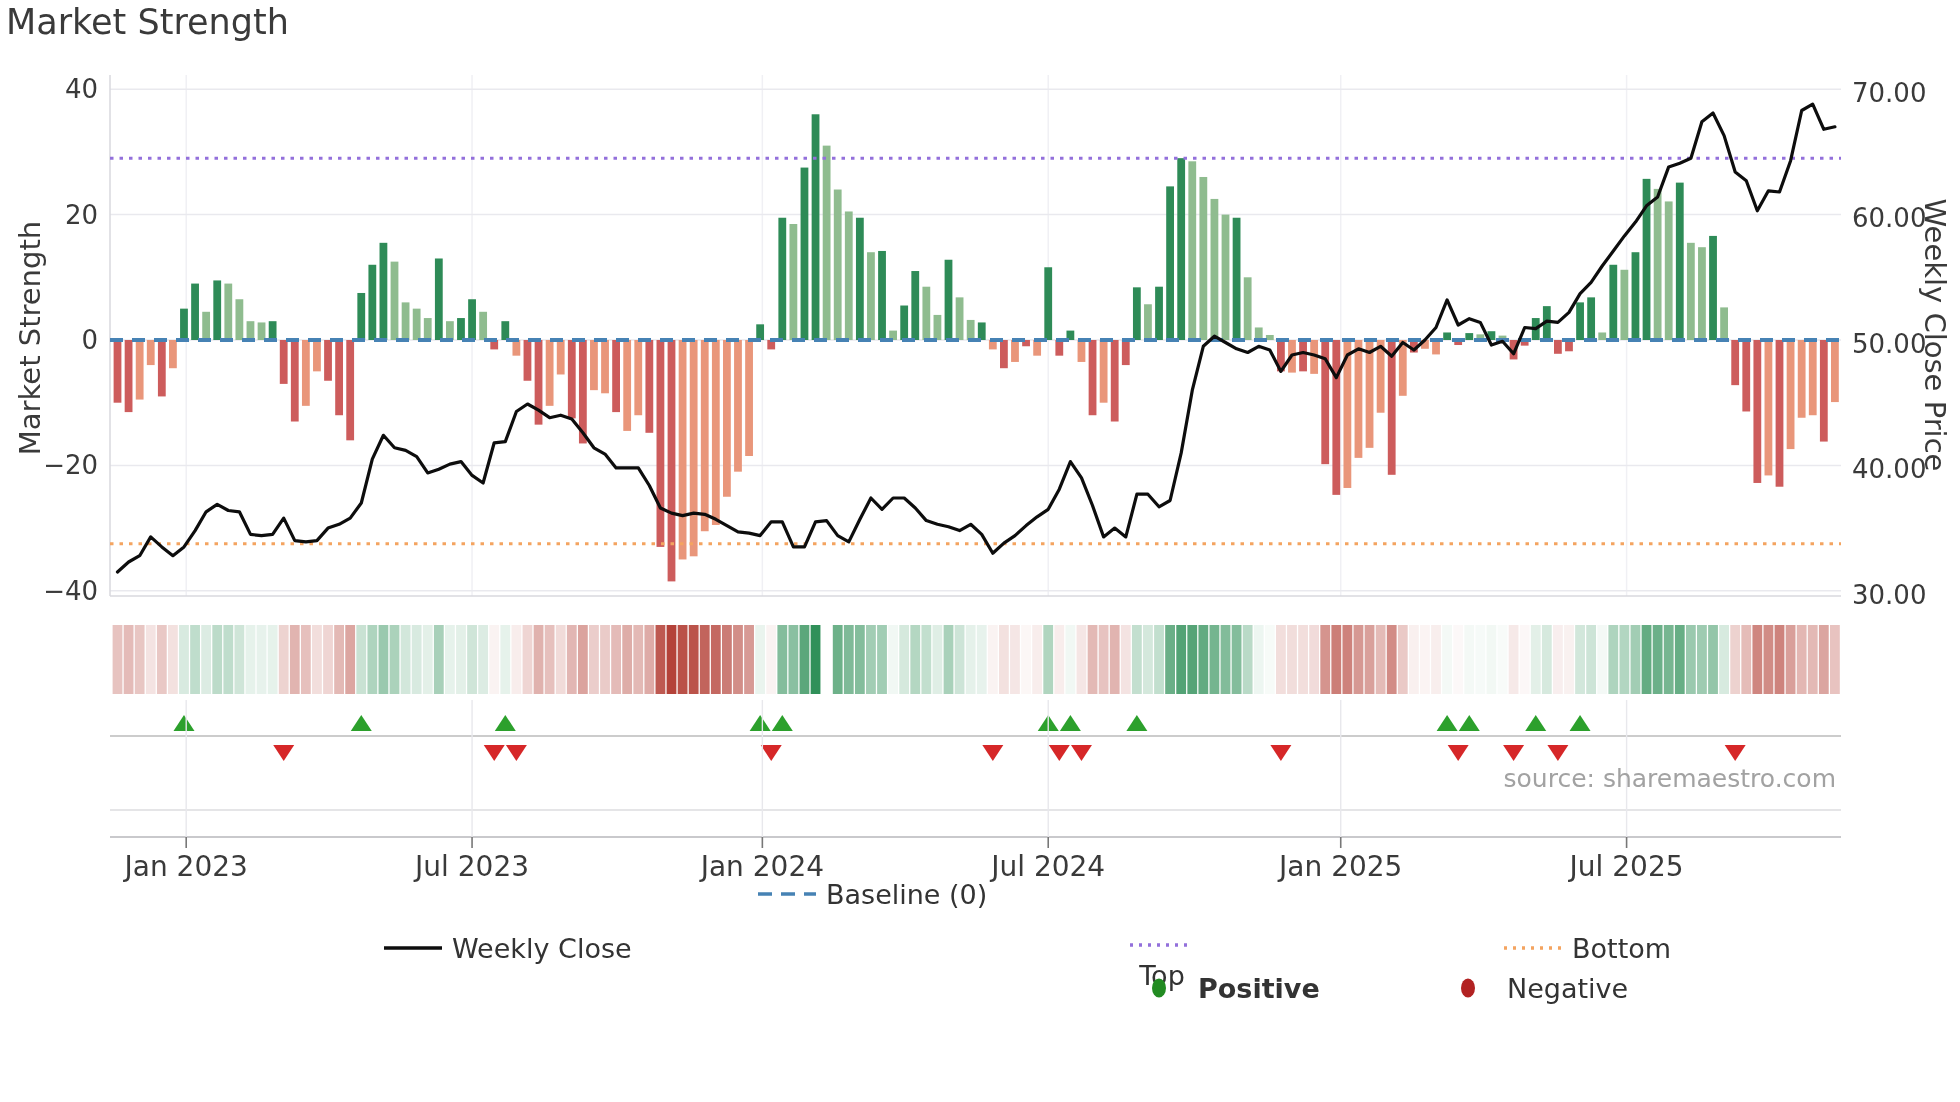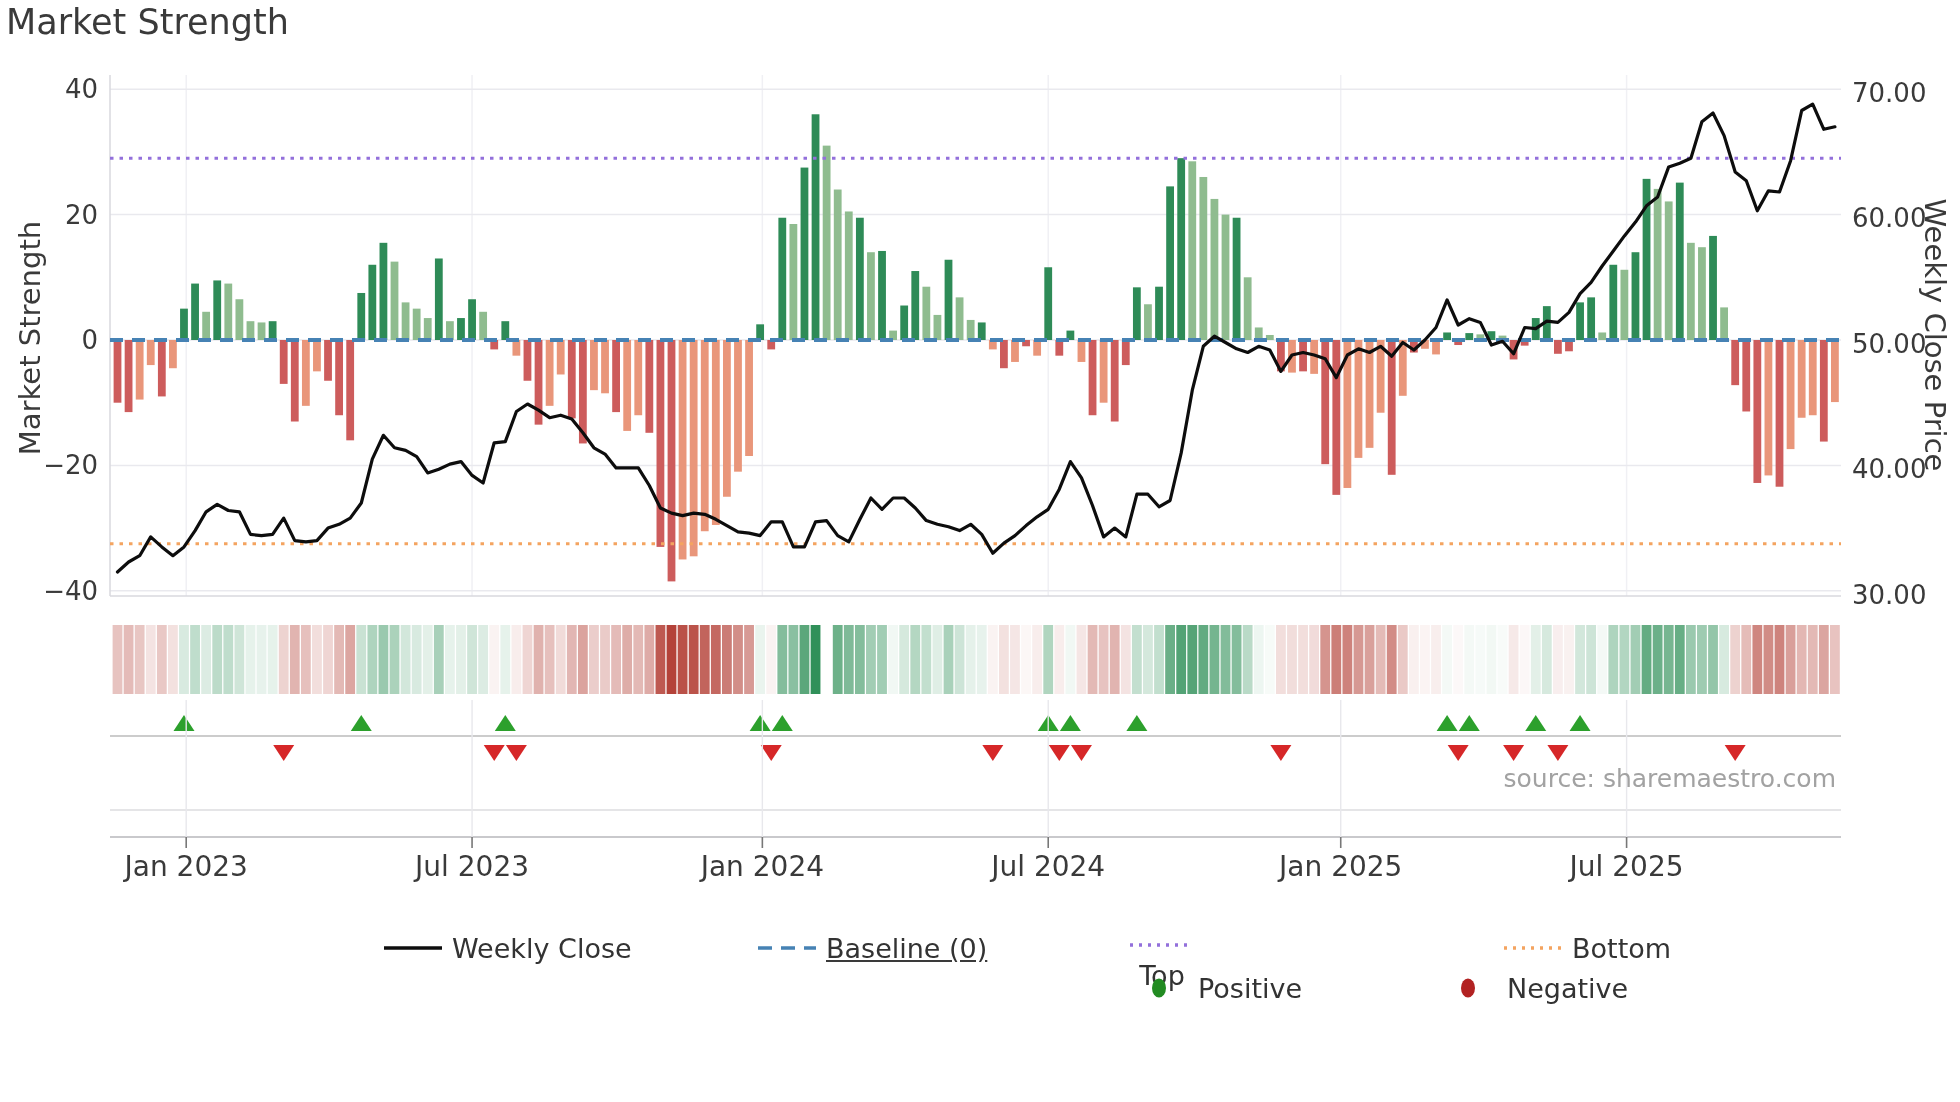--- a/index.html
+++ b/index.html
@@ -425,21 +425,21 @@
 <div class="source">source: sharemaestro.com</div>
 <div class="legend" id="legend">
     <div class="legend-item" style="left: 380px; top: 930px;">
       <span class="licon">
         <svg width="66" height="30">
           <line x1="4" x2="62" y1="15" y2="15" stroke="#0d0d0d" stroke-width="3.6"></line>
         </svg>
       </span>
       <span class="llabel">Weekly Close</span>
     </div>
-    <div class="legend-item" style="left: 754px; top: 930px; text-decoration: underline;">
+    <div class="legend-item" style="left: 754px; top: 876px;">
       <span class="licon">
         <svg width="66" height="30">
           <line x1="4" x2="62" y1="15" y2="15" stroke="#4682B4" stroke-width="3.6" stroke-dasharray="14 9"></line>
         </svg>
       </span>
       <span class="llabel">Baseline (0)</span>
     </div>
     <div class="legend-item" style="left: 1126px; top: 930px; flex-direction: column;">
       <span class="licon">
         <svg width="66" height="30">
@@ -449,21 +449,21 @@
       <span class="llabel">Top</span>
     </div>
     <div class="legend-item" style="left: 1500px; top: 930px; justify-content: space-between;">
       <span class="licon">
         <svg width="66" height="30">
           <line x1="4" x2="62" y1="15" y2="15" stroke="#F4A460" stroke-width="3.6" stroke-dasharray="3 6"></line>
         </svg>
       </span>
       <span class="llabel">Bottom</span>
     </div>
-    <div class="legend-item" style="left: 1126px; top: 970px;">
+    <div class="legend-item" style="left: 1126px; top: 970px; font-weight: bold;">
       <span class="licon">
         <svg width="66" height="30">
           <ellipse cx="33" cy="15" rx="7" ry="9.5" fill="#228B22"></ellipse>
         </svg>
       </span>
       <span class="llabel">Positive</span>
     </div>
     <div class="legend-item" style="left: 1435px; top: 970px;">
       <span class="licon">
         <svg width="66" height="30">

